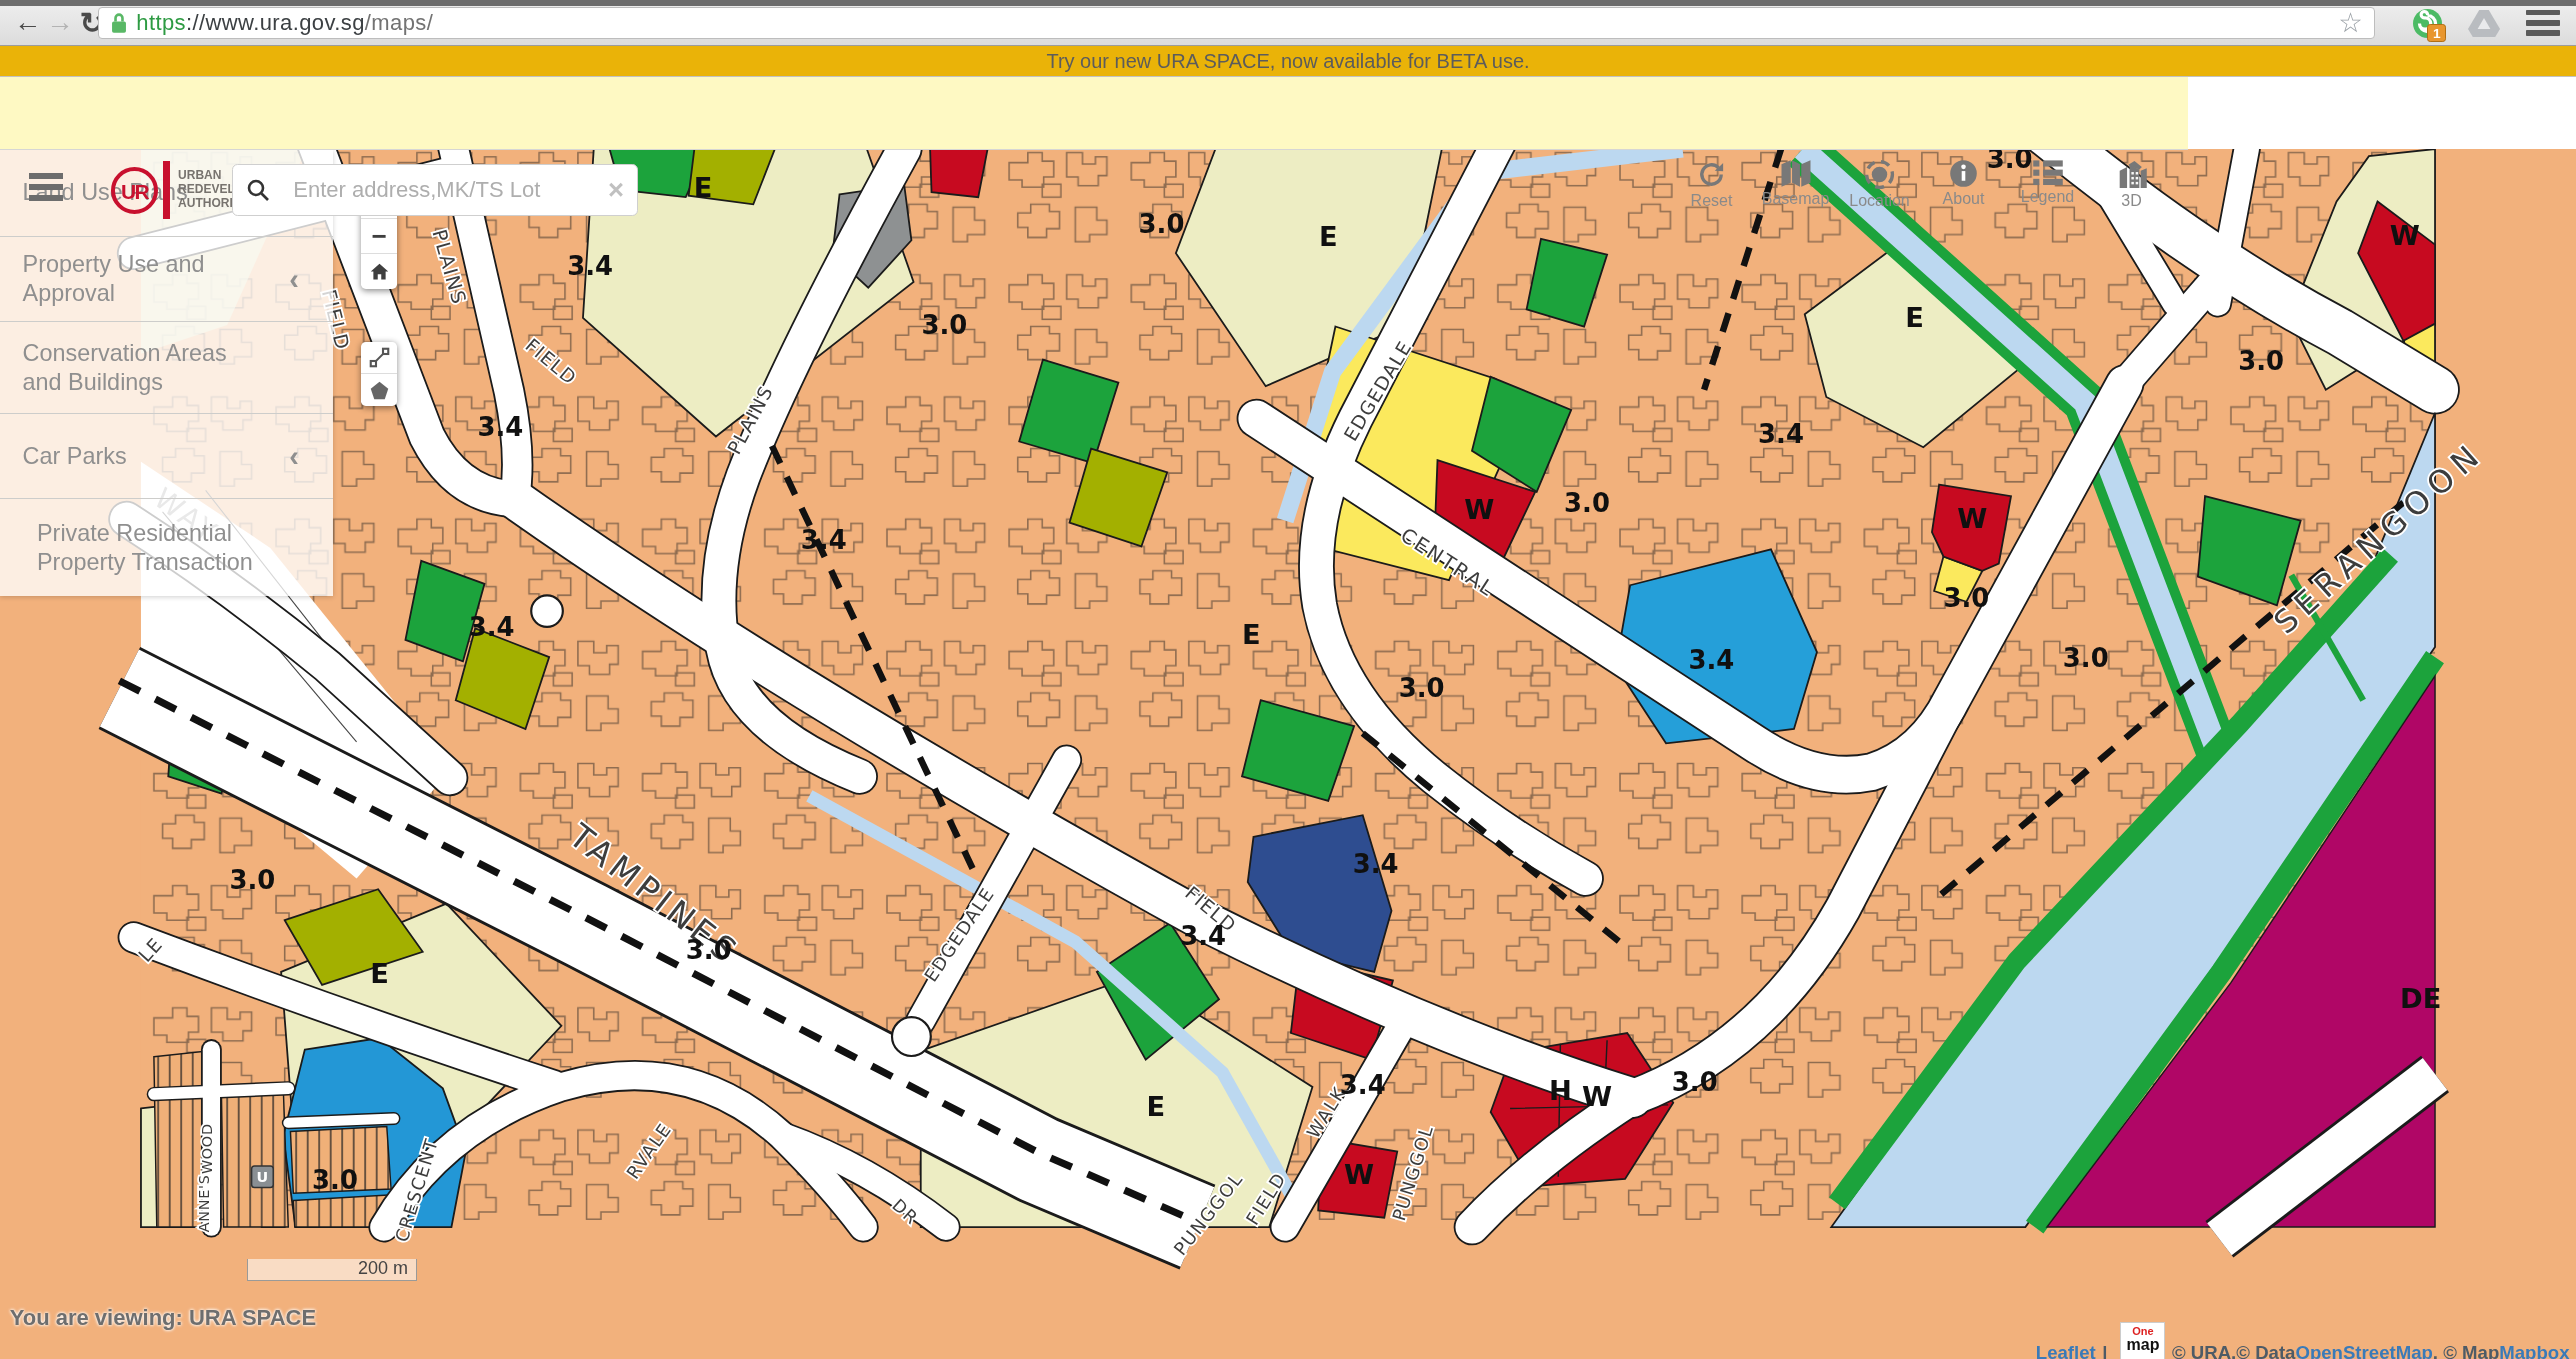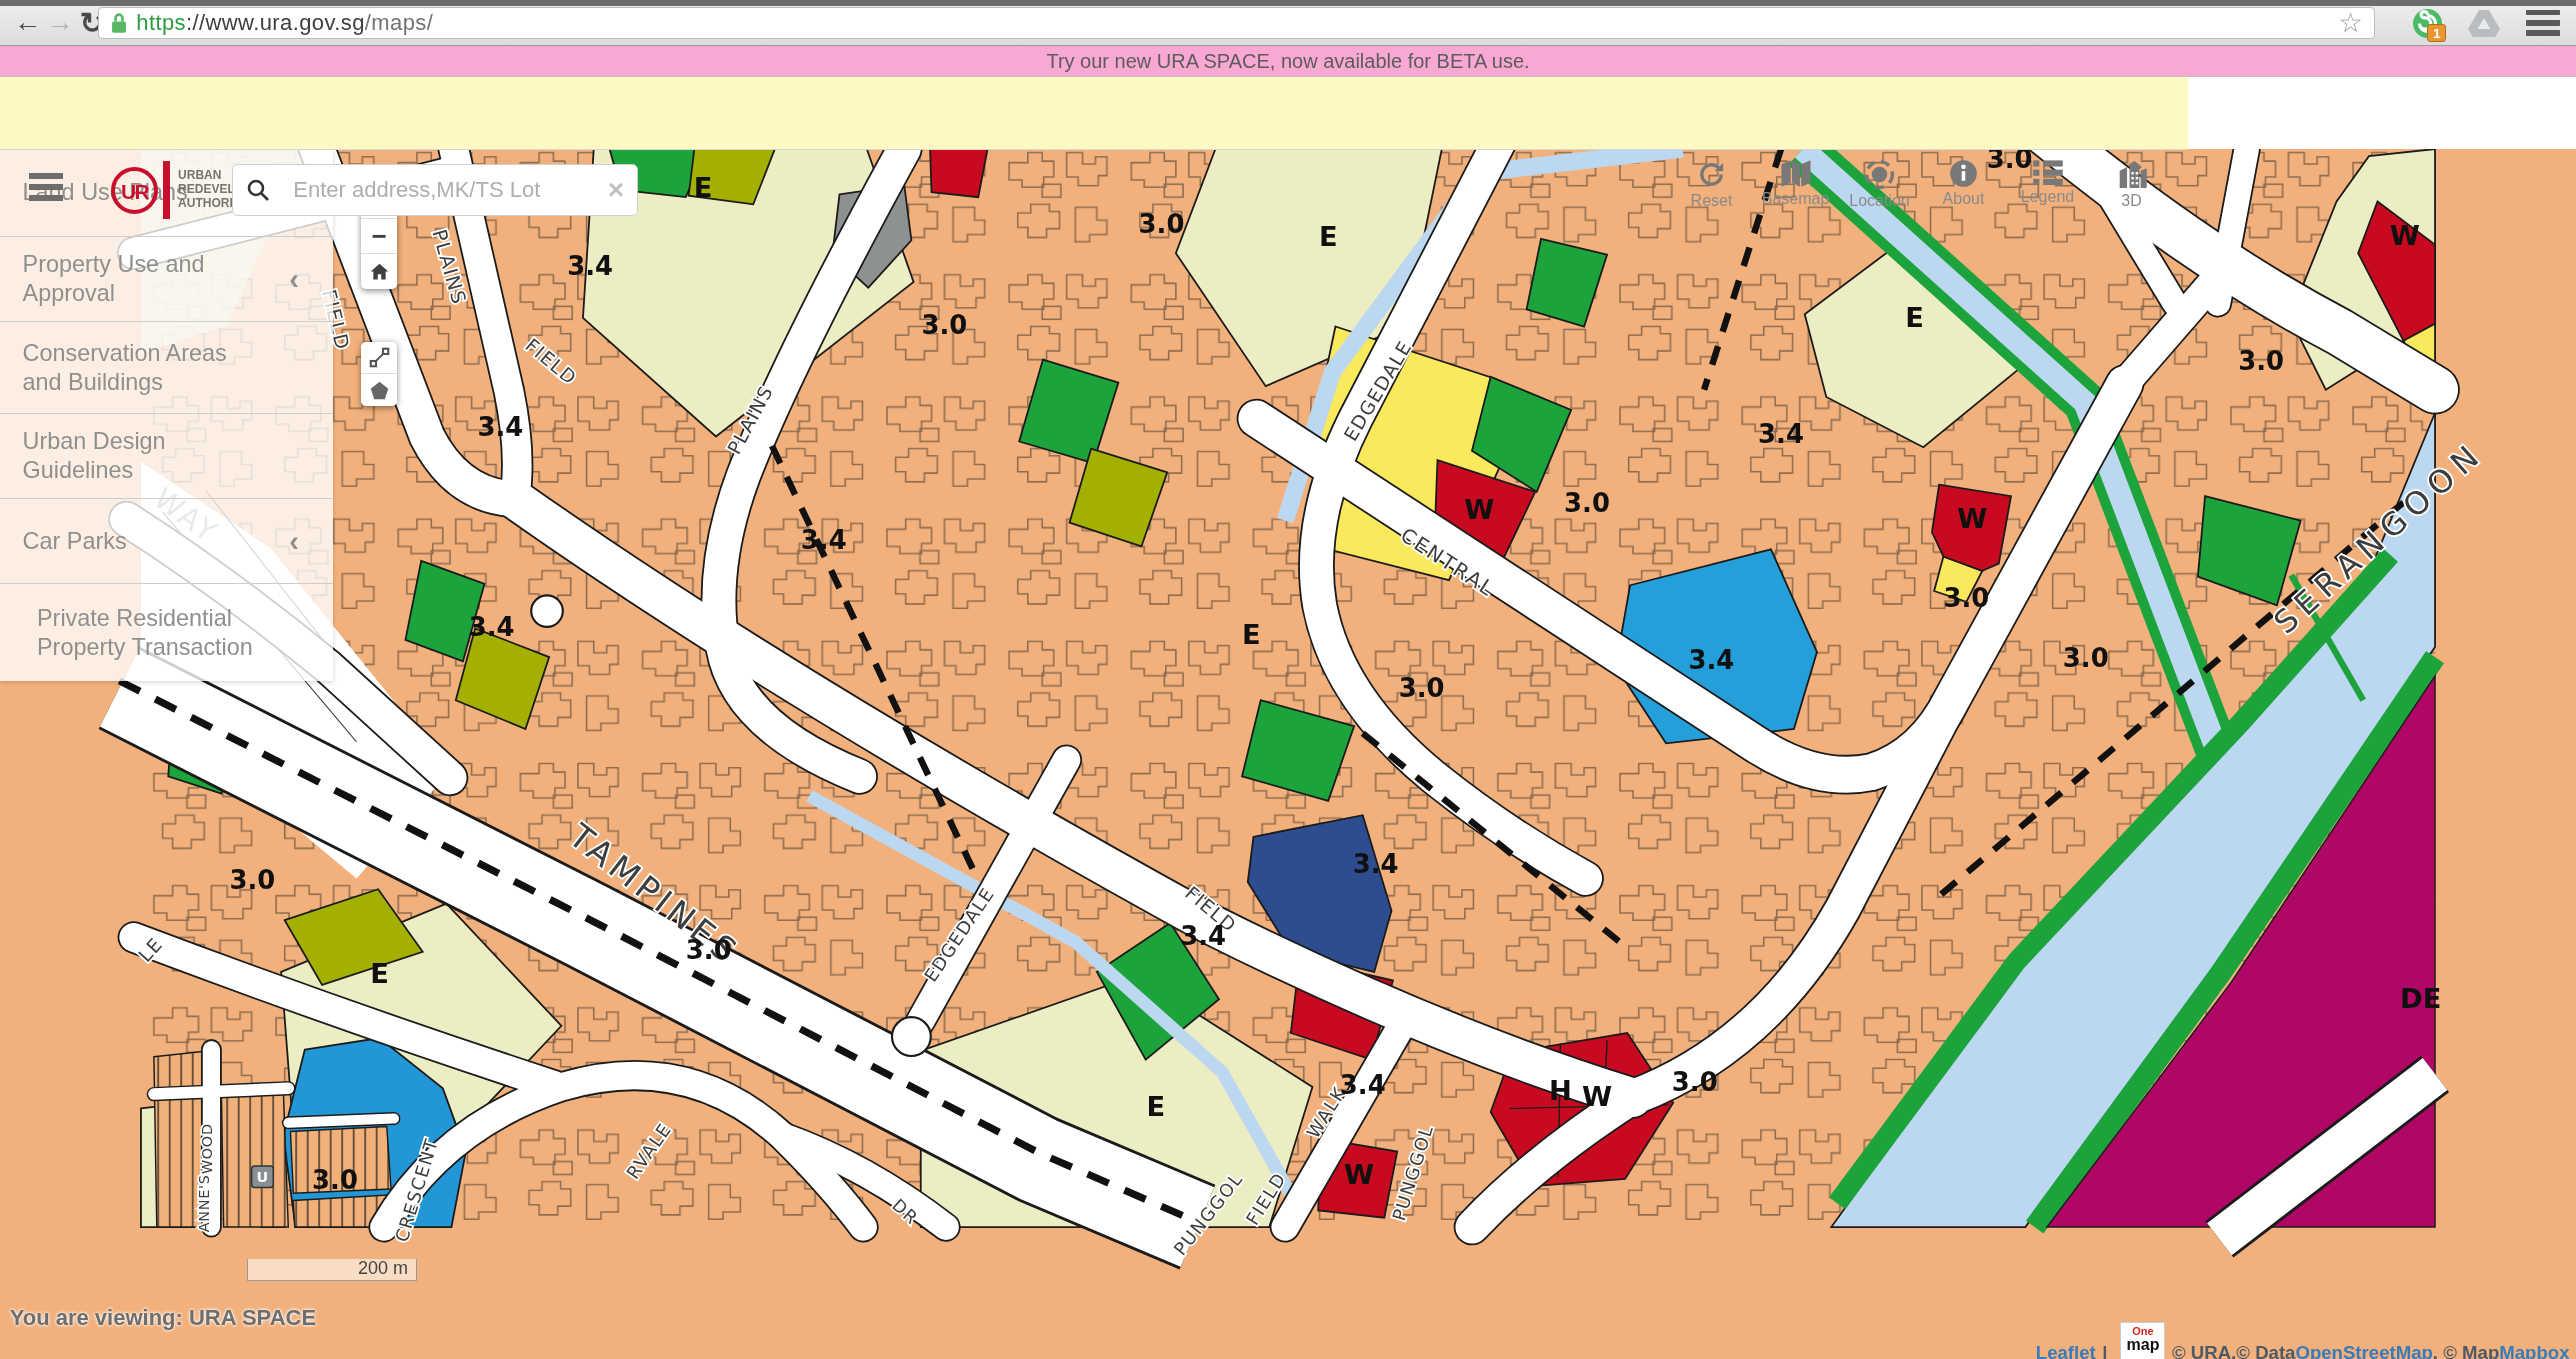--- a/index.html
+++ b/index.html
@@ -19,21 +19,21 @@
   #url-text .u-path { color:#737373; }
   #star-icon { margin-left:auto; font-size:27.4px; color:#9aa0a6; }
   #ext-icon { position:absolute; left:2409px; top:4.8px; width:37px; height:37px; }
   #ext-badge { position:absolute; left:18px; top:19.4px; width:19.4px; height:18px; background:#e8962e; border:0.8px solid #b06e14;
     border-radius:3.2px; color:#fff; font-size:13.7px; font-weight:bold; text-align:center; line-height:17px; }
   #drive-icon { position:absolute; left:2468px; top:8px; }
   #menu-icon { position:absolute; left:2526px; top:9.7px; width:34px; cursor:pointer; }
   #menu-icon div { height:5.6px; background:#5a5a5a; margin-bottom:4.8px; border-radius:0.8px; }
 
   
-  #notif { position:absolute; left:0; top:46px; width:2576px; height:31px; background:#f9a8d4;
+  #notif { position:absolute; left:0; top:46px; width:2576px; height:31px; background:#eab308;
     border-bottom:0.8px solid #c2c2c2; text-align:center; font-size:20px; color:#5c5c5c; line-height:31px; }
 
   
   #appbar { position:absolute; left:0; top:77px; width:2188px; height:73px; background:#fef9c3; border-bottom:0.8px solid #d6d6d4; }
   #hamburger { position:absolute; left:29px; top:96px; width:34px; cursor:pointer; }
   #hamburger div { height:5.6px; background:#6d6d6d; margin-bottom:5.6px; }
   #logo { position:absolute; left:111px; top:84px; display:flex; align-items:center; }
   #logo-circle { width:47px; height:47px; border:4px solid #c8102e; border-radius:50%;
     color:#c8102e; font-weight:bold; font-size:21px; text-align:center; line-height:42px; letter-spacing:-1.6px; }
   #logo-bar { width:7.3px; height:58px; background:#c8102e; margin-left:4.8px; }
@@ -340,23 +340,20 @@
       <span class="sb-chevron">‹</span>
     </div>
     <div class="sb-item" style="height: 85px; justify-content: flex-end;">
       <span>Property Use and Approval</span>
       <span class="sb-chevron">‹</span>
     </div>
     <div class="sb-item" style="height: 92px;">
       <span>Conservation Areas and Buildings</span>
     </div>
     <div class="sb-item" style="height: 85px;">
-      <span>Urban Design Guidelines</span>
-    </div>
-    <div class="sb-item" style="height: 85px;">
       <span>Car Parks</span>
       <span class="sb-chevron">‹</span>
     </div>
     <div class="sb-item" style="height: 98px; padding-left: 37px;">
       <span>Private Residential Property Transaction</span>
     </div>
   </div>
 
 <div id="zoomctl" class="panel">
   <div class="zcell" id="zoom-in">+</div>

